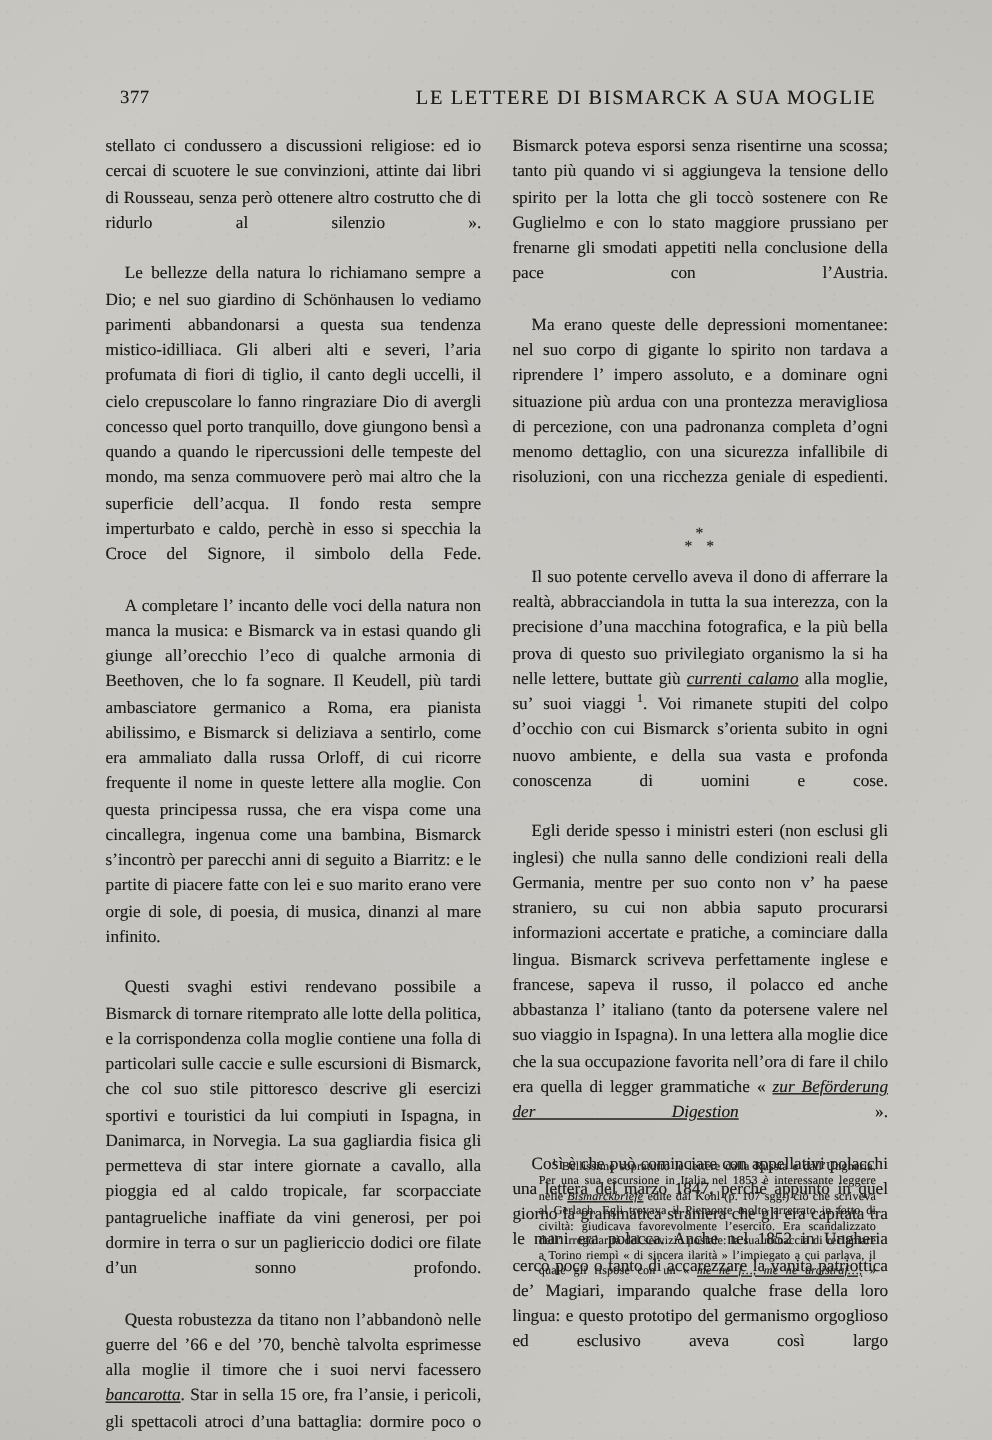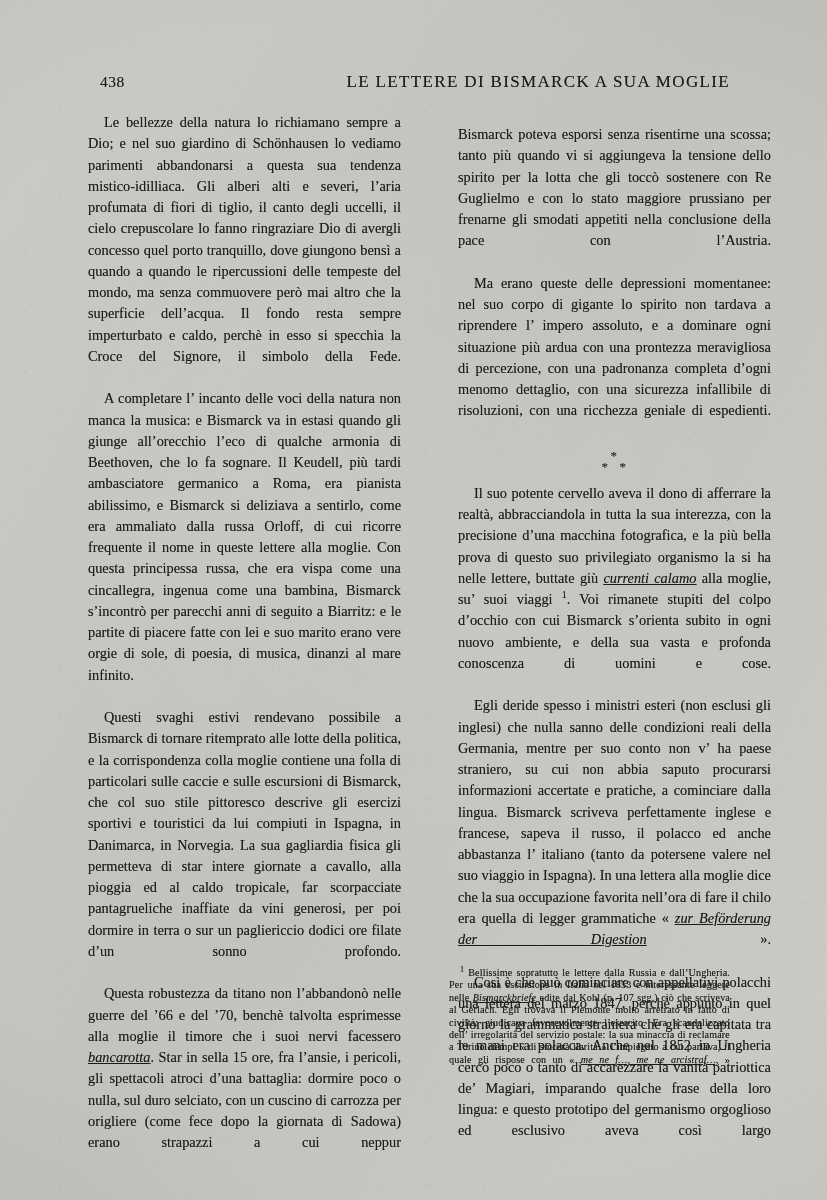--- a/index.html
+++ b/index.html
@@ -97,21 +97,21 @@
     position: absolute;
     top: 112px;
     width: 313px;
     font-size: 14.35px;
     line-height: 21.25px;
     text-align: justify;
     text-justify: inter-word;
     hyphens: manual;
   }
   .col-left  { left: 88px; }
-  .col-right { left: 458px; margin-top: 12px; }
+  .col-right { left: 427px; }
 
   .col p {
     margin: 0;
     text-indent: 16px;
   }
   .col p.noindent { text-indent: 0; }
 
   
   .col p::after {
     content: "";
@@ -189,25 +189,26 @@
 </head>
 <body>
 
 <div class="page">
 
   <div class="grain"></div>
 
   <div class="content">
 
     <div class="running-head">
-      <span class="folio">438</span>
+      <span class="folio">377</span>
       <span class="head-title">LE LETTERE DI BISMARCK A SUA MOGLIE</span>
     </div>
 
     <div class="col col-left" id="col-left">
+        <p class="noindent">stellato ci condussero a discussioni religiose: ed io cercai di scuotere le sue convinzioni, attinte dai libri di Rousseau, senza però ottenere altro costrutto che di ridurlo al silenzio ».</p>
         <p>Le bellezze della natura lo richiamano sempre a Dio; e nel suo giardino di Schönhausen lo vediamo parimenti abbandonarsi a questa sua tendenza mistico-idilliaca. Gli alberi alti e severi, l’aria profumata di fiori di tiglio, il canto degli uccelli, il cielo crepuscolare lo fanno ringraziare Dio di avergli concesso quel porto tranquillo, dove giungono bensì a quando a quando le ripercussioni delle tempeste del mondo, ma senza commuovere però mai altro che la superficie dell’acqua. Il fondo resta sempre imperturbato e caldo, perchè in esso si specchia la Croce del Signore, il simbolo della Fede.</p>
         <p>A completare l’ incanto delle voci della natura non manca la musica: e Bismarck va in estasi quando gli giunge all’orecchio l’eco di qualche armonia di Beethoven, che lo fa sognare. Il Keudell, più tardi ambasciatore germanico a Roma, era pianista abilissimo, e Bismarck si deliziava a sentirlo, come era ammaliato dalla russa Orloff, di cui ricorre frequente il nome in queste lettere alla moglie. Con questa principessa russa, che era vispa come una cincallegra, ingenua come una bambina, Bismarck s’incontrò per parecchi anni di seguito a Biarritz: e le partite di piacere fatte con lei e suo marito erano vere orgie di sole, di poesia, di musica, dinanzi al mare infinito.</p>
         <p>Questi svaghi estivi rendevano possibile a Bismarck di tornare ritemprato alle lotte della politica, e la corrispondenza colla moglie contiene una folla di particolari sulle caccie e sulle escursioni di Bismarck, che col suo stile pittoresco descrive gli esercizi sportivi e touristici da lui compiuti in Ispagna, in Danimarca, in Norvegia. La sua gagliardia fisica gli permetteva di star intere giornate a cavallo, alla pioggia ed al caldo tropicale, far scorpacciate pantagrueliche inaffiate da vini generosi, per poi dormire in terra o sur un pagliericcio dodici ore filate d’un sonno profondo.</p>
         <p>Questa robustezza da titano non l’abbandonò nelle guerre del ’66 e del ’70, benchè talvolta esprimesse alla moglie il timore che i suoi nervi facessero <em>bancarotta</em>. Star in sella 15 ore, fra l’ansie, i pericoli, gli spettacoli atroci d’una battaglia: dormire poco o nulla, sul duro selciato, con un cuscino di carrozza per origliere (come fece dopo la giornata di Sadowa) erano strapazzi a cui neppur</p>
       </div>
 
     <div class="col col-right" id="col-right">
         <p class="noindent">Bismarck poteva esporsi senza risentirne una scossa; tanto più quando vi si aggiungeva la tensione dello spirito per la lotta che gli toccò sostenere con Re Guglielmo e con lo stato maggiore prussiano per frenarne gli smodati appetiti nella conclusione della pace con l’Austria.</p>
         <p>Ma erano queste delle depressioni momentanee: nel suo corpo di gigante lo spirito non tardava a riprendere l’ impero assoluto, e a dominare ogni situazione più ardua con una prontezza meravigliosa di percezione, con una padronanza completa d’ogni menomo dettaglio, con una sicurezza infallibile di risoluzioni, con una ricchezza geniale di espedienti.</p>
         <div class="section-break"><span class="ast-group"><span class="ast ast-top">*</span><span class="ast ast-bl">*</span><span class="ast ast-br">*</span></span></div>

